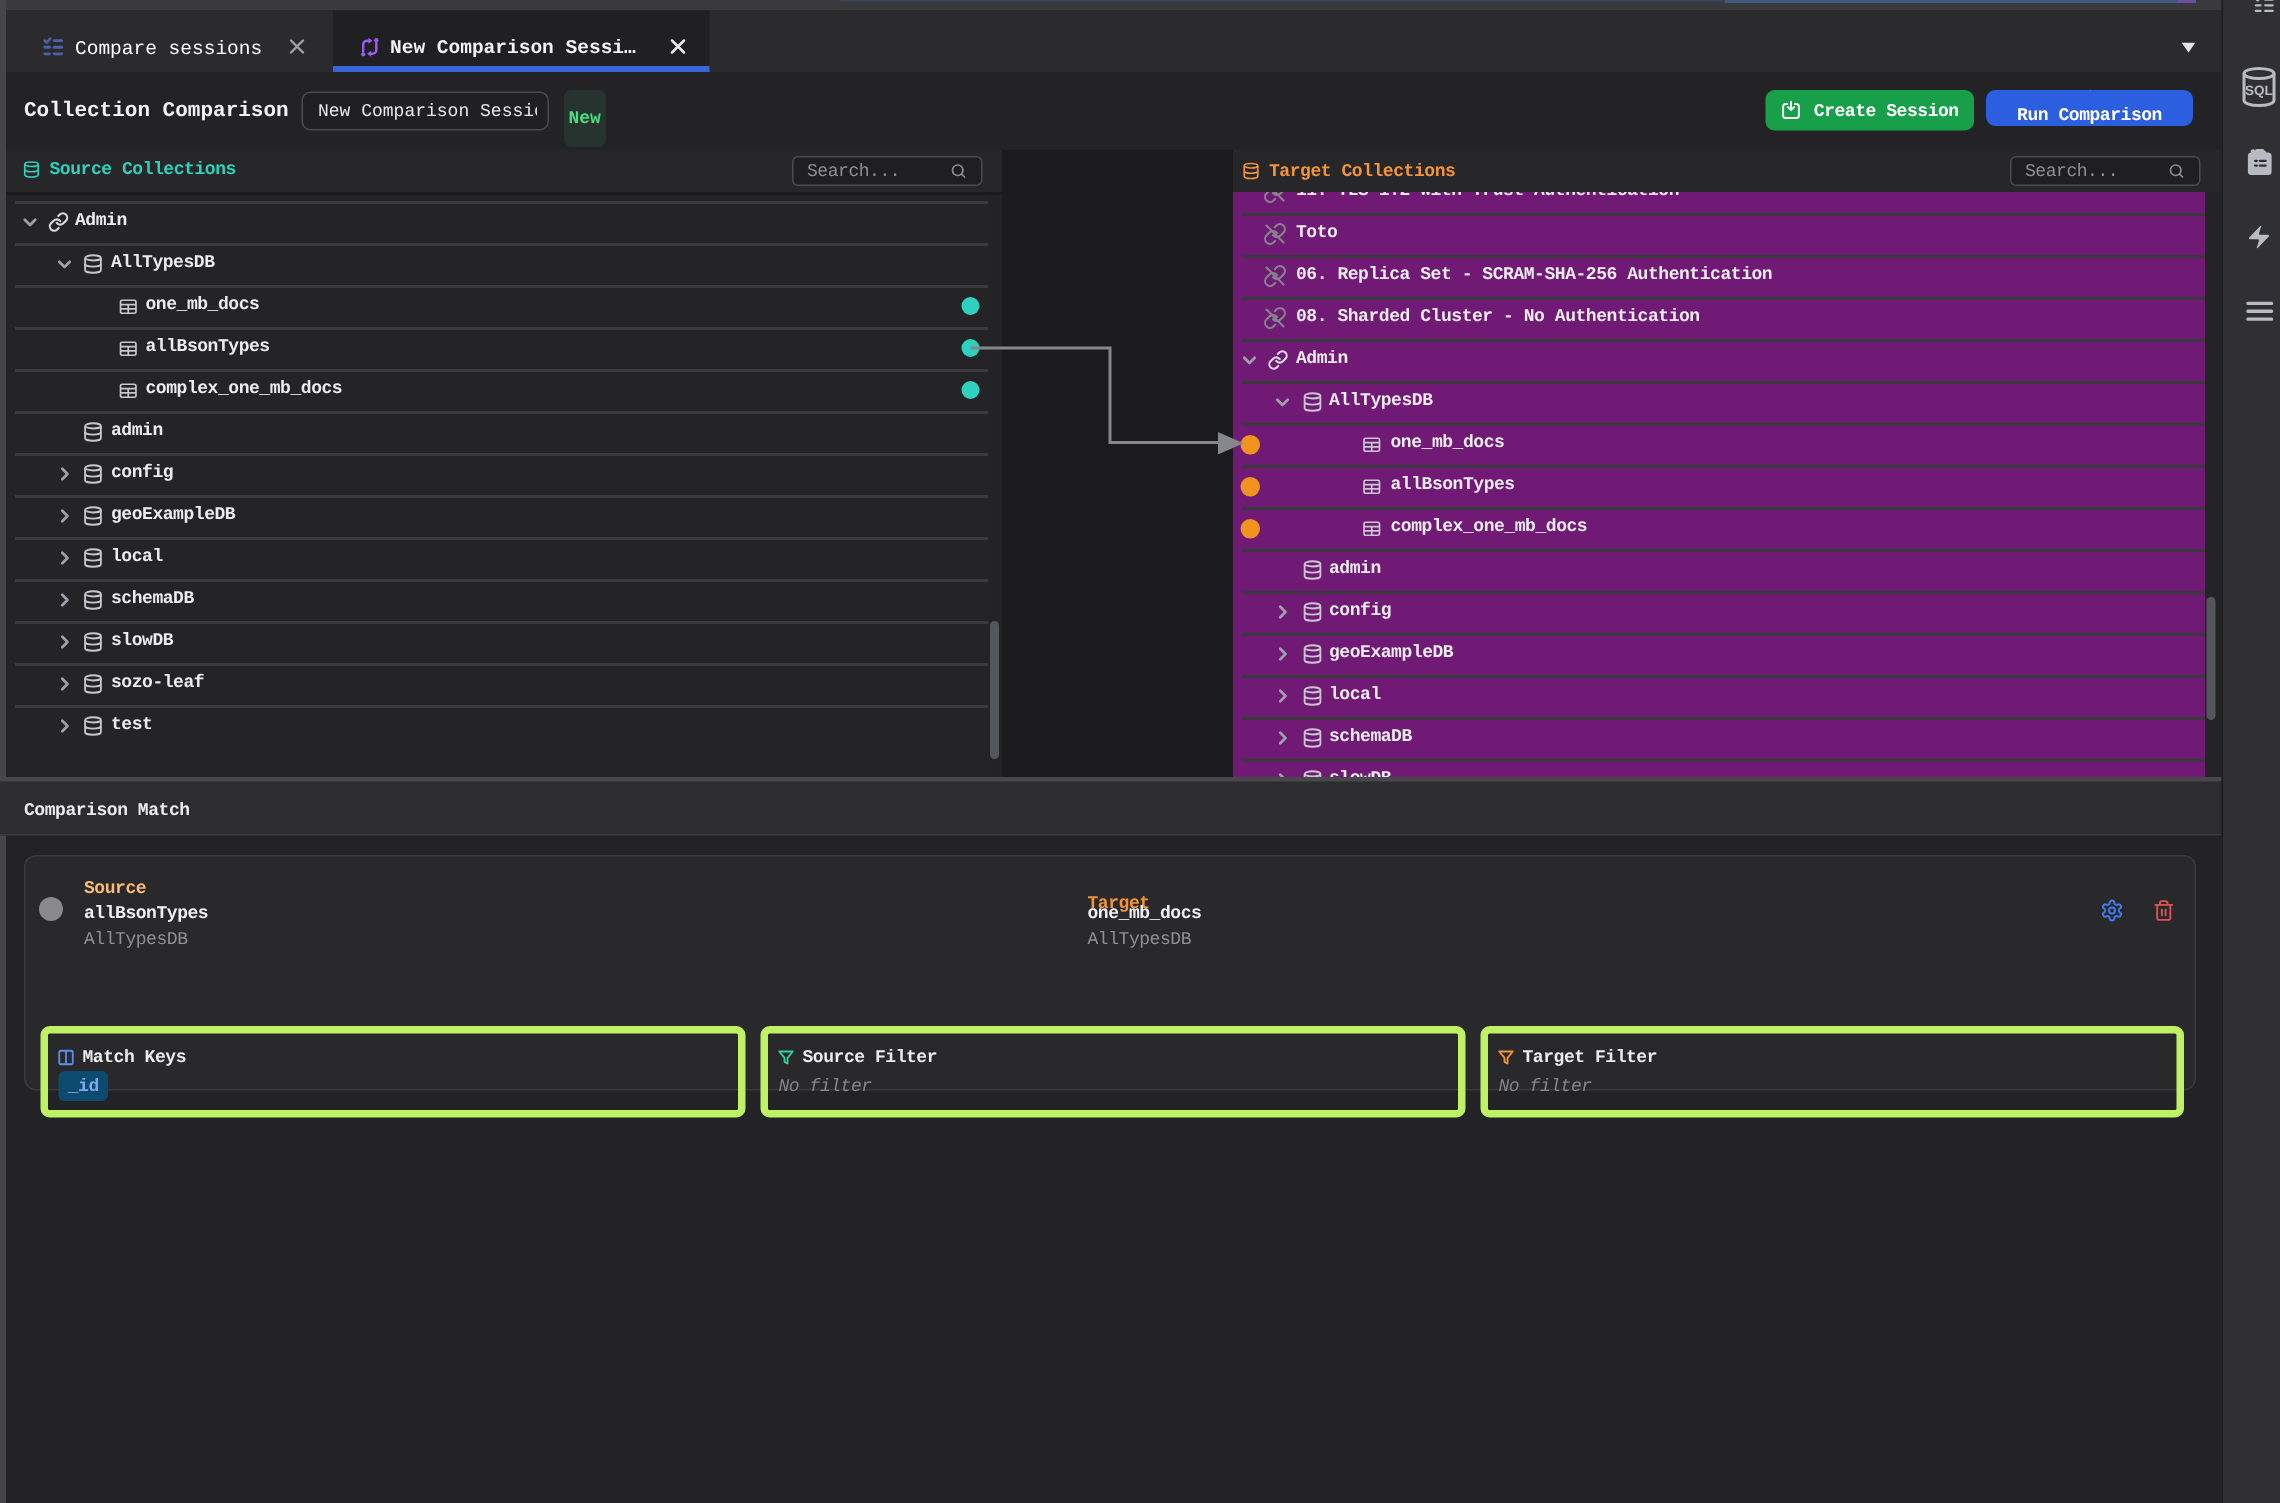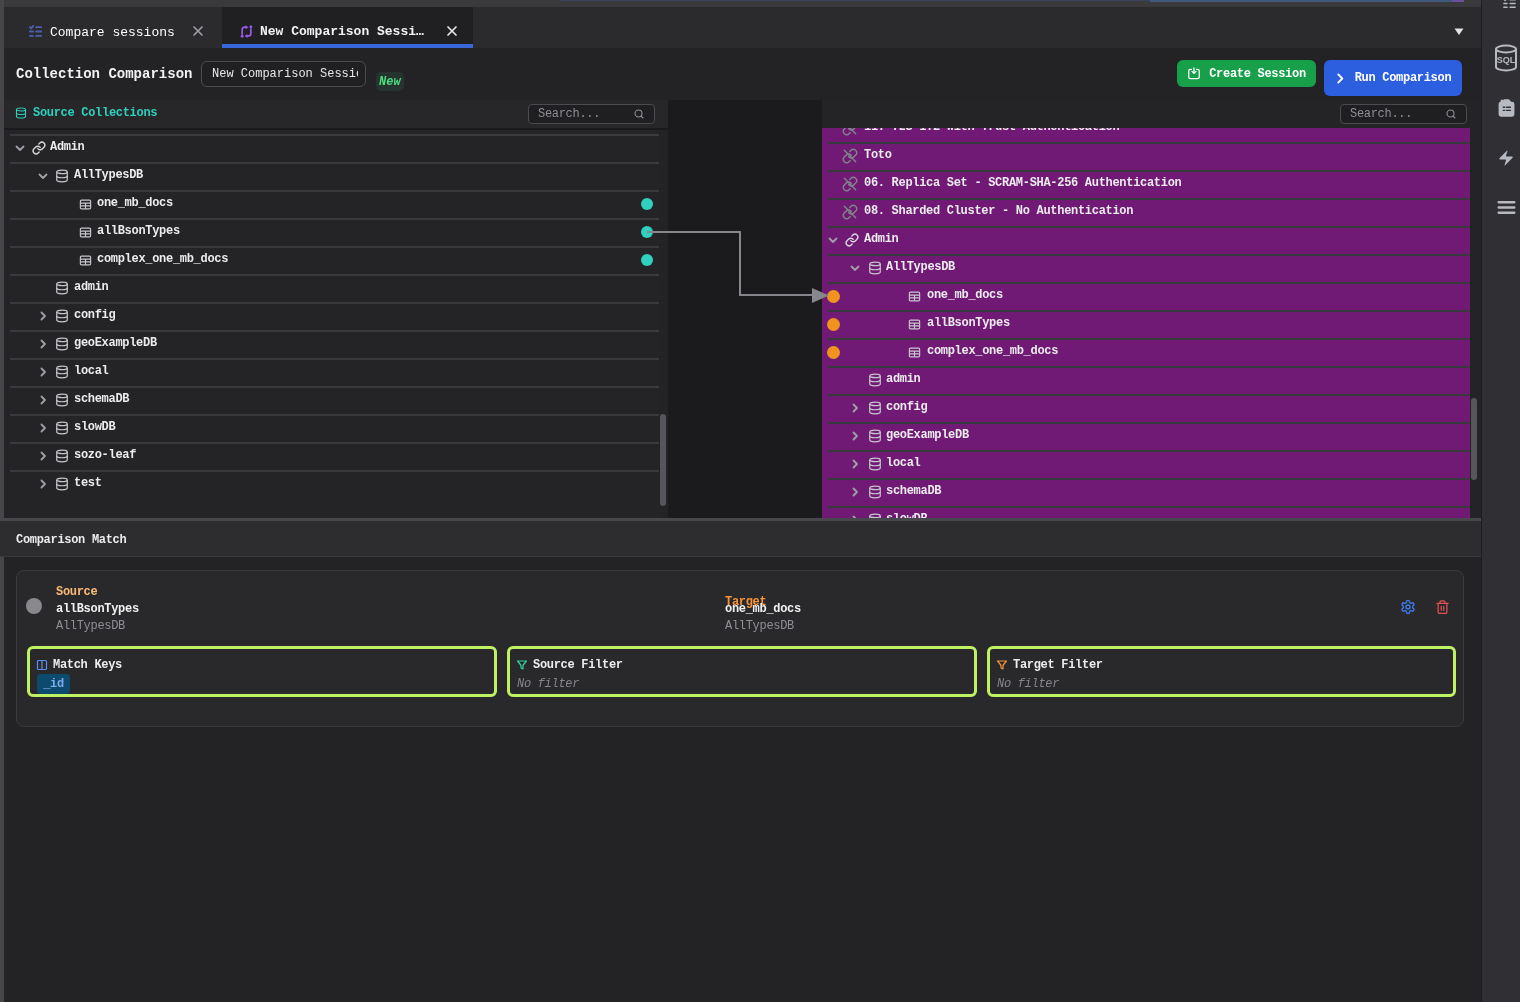--- a/index.html
+++ b/index.html
@@ -11,21 +11,21 @@
   .row { position:absolute; left:0; right:0; height:28px; background:transparent; }
   .row::before { content:''; position:absolute; left:6px; right:0; top:0; height:1.5px; background:#3a3a3e; }
   .row .lbl { font-size:12px; font-weight:bold; letter-spacing:-0.3px; color:#ececee; }
   svg { display:block; }
   .srch { position:absolute; height:20px; background:#1f1f22; border:1px solid #4b4b50;
     border-radius:4px; color:#8d8f95; font-size:12px; letter-spacing:-0.3px;
     display:flex; align-items:center; padding:0 9px; justify-content:space-between; }
   .ph-hdr { position:absolute; top:100px; height:30px; background:#27272a;
     border-bottom:2px solid #1b1b1e; display:flex; align-items:center; padding-bottom:2px; }
   .ph-title { font-size:12px; font-weight:bold; letter-spacing:-0.3px; }
-  .fbox { position:absolute; top:646px; height:51px; border:3px solid #bef264; border-radius:6px; }
+  .fbox { position:absolute; top:684px; height:61px; border:5px solid #bef264; border-radius:6px; }
   .fbox .bt { position:absolute; left:6px; top:9px; display:flex; align-items:center; gap:5px;
     font-size:12px; font-weight:bold; letter-spacing:-0.3px; color:#ececee; }
   .nofilter { position:absolute; left:7px; top:28px; font-style:italic; font-size:12px;
     letter-spacing:-0.3px; color:#85878d; }
 </style>
 </head>
 <body>
 <div id="stage">
 
   <div class="abs" style="left:0; top:0; width:1481px; height:7px; background:#3a3a3d;"></div>
@@ -68,33 +68,33 @@
     </svg>
 
   <svg class="abs" style="left:1454px; top:28px;" width="10" height="8" viewBox="0 0 10 8">
       <path d="M0.5 0.5h9L5 7z" fill="#e4e4e6"></path>
     </svg>
 
   <div class="abs txt" style="left:16px; top:66px; font-size:14px; font-weight:bold; color:#f2f2f4;">Collection Comparison</div>
   <div class="abs" style="left:201px; top:61px; width:165px; height:26px; background:#202023; border:1px solid #4b4b50; border-radius:6px; overflow:hidden;">
     <div class="txt" style="position:absolute; left:10px; top:5px; width:146px; overflow:hidden; font-size:12px; color:#e8e8ea;">New Comparison Session</div>
   </div>
-  <div class="abs" style="left:376px; top:72px; height:19px; padding:0 3px; background:rgba(74,222,128,0.09); border-radius:5px; display:flex; align-items:center;font-style:italic;">
+  <div class="abs" style="left:376px; top:60px; height:38px; padding:0 3px; background:rgba(74,222,128,0.09); border-radius:5px; display:flex; align-items:center;">
     <span style="font-size:12px; font-weight:bold; color:#4ade80;">New</span>
   </div>
 
   <div class="abs" style="left:1177px; top:60px; width:139px; height:27px; background:#189f4a; border-radius:6px; display:flex; align-items:center; justify-content:center; gap:8px;">
     <svg width="14" height="14" viewBox="0 0 24 24" fill="none" stroke="#ffffff" stroke-width="2.2" stroke-linecap="round" stroke-linejoin="round">
       <path d="M7.5 4H6a3 3 0 0 0-3 3v10a3 3 0 0 0 3 3h12a3 3 0 0 0 3-3V7a3 3 0 0 0-3-3h-1.5"></path>
         <path d="M12 1.5V10"></path>
         <path d="M8.5 7.5 12 11l3.5-3.5"></path>
     </svg>
     <span style="font-size:12px; font-weight:bold; letter-spacing:-0.3px; color:#fff;">Create Session</span>
   </div>
-  <div class="abs" style="left:1324px; top:60px; width:138px; height:36px; background:#2c5ee0; border-radius:6px; display:flex; align-items:center; justify-content:center; gap:9px;">
+  <div class="abs" style="left:1324px; top:60px; width:138px; height:24px; background:#2c5ee0; border-radius:6px; display:flex; align-items:center; justify-content:center; gap:9px;flex-direction:column;">
     <svg width="11" height="11" viewBox="0 0 12 12" fill="none" stroke="#fff" stroke-width="2" stroke-linecap="round" stroke-linejoin="round">
         <path d="M3.5 1.5 8 6l-4.5 4.5"></path>
       </svg>
     <span style="font-size:12px; font-weight:bold; letter-spacing:-0.3px; color:#fff;">Run Comparison</span>
   </div>
 
   <div class="abs" style="left:668px; top:100px; width:154px; height:418px; background:#1b1b1e;"></div>
 
   <div class="abs" style="left:4px; top:100px; width:664px; height:418px; background:#242427; overflow:hidden;">
   </div>
@@ -246,20 +246,30 @@
           <path d="M3 12c0 1.7 4 3 9 3s9-1.3 9-3"></path>
         </svg>
         <span class="lbl abs txt" style="left:70px; top:6px;">test</span>
       </div>
   </div>
 
   <div class="abs" style="left:659px; top:130px; width:9px; height:388px; background:#232326;"></div>
   <div class="abs" style="left:660px; top:414px; width:6px; height:92px; background:#55565b; border-radius:3px;"></div>
 
   <div class="abs" style="left:822px; top:100px; width:658px; height:418px; background:#242427; overflow:hidden;"></div>
+  <div class="ph-hdr" style="left:822px; width:658px; height:28px; border-bottom:none; padding-bottom:0;">
+    <span style="margin-left:6px; display:inline-flex;">
+      <svg width="12" height="12" viewBox="0 0 24 24" fill="none" stroke="#f59338" stroke-width="2.2">
+          <ellipse cx="12" cy="5" rx="9" ry="3"></ellipse>
+          <path d="M3 5v14c0 1.7 4 3 9 3s9-1.3 9-3V5"></path>
+          <path d="M3 12c0 1.7 4 3 9 3s9-1.3 9-3"></path>
+        </svg>
+    </span>
+    <span class="ph-title" style="margin-left:6px; color:#f59338;">Target Collections</span>
+  </div>
   <div class="srch" style="left:1340px; top:104px; width:127px;">
     <span>Search...</span>
     <svg width="12" height="12" viewBox="0 0 24 24" fill="none" stroke="#8d8f95" stroke-width="2.2" stroke-linecap="round">
         <circle cx="11" cy="11" r="7"></circle>
         <path d="m20 20-3.8-3.8"></path>
       </svg>
   </div>
 
   <div class="abs" id="rtree" style="left:822px; top:128px; width:648px; height:390px; background:#701a75; overflow:hidden;">
 <div class="abs" style="left:0; top:-14px; width:648px; height:460px;">

